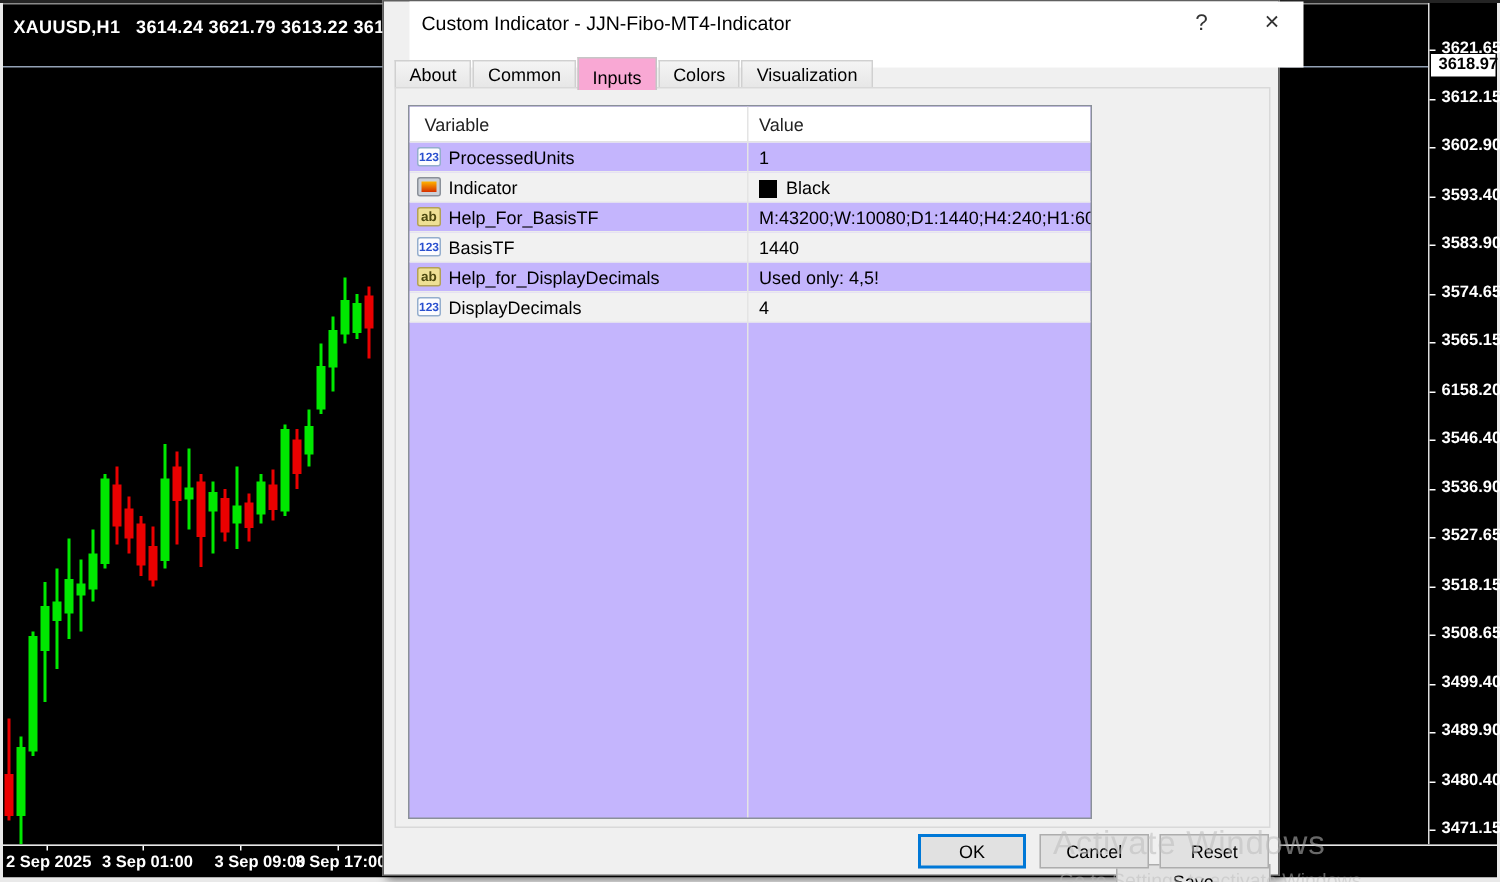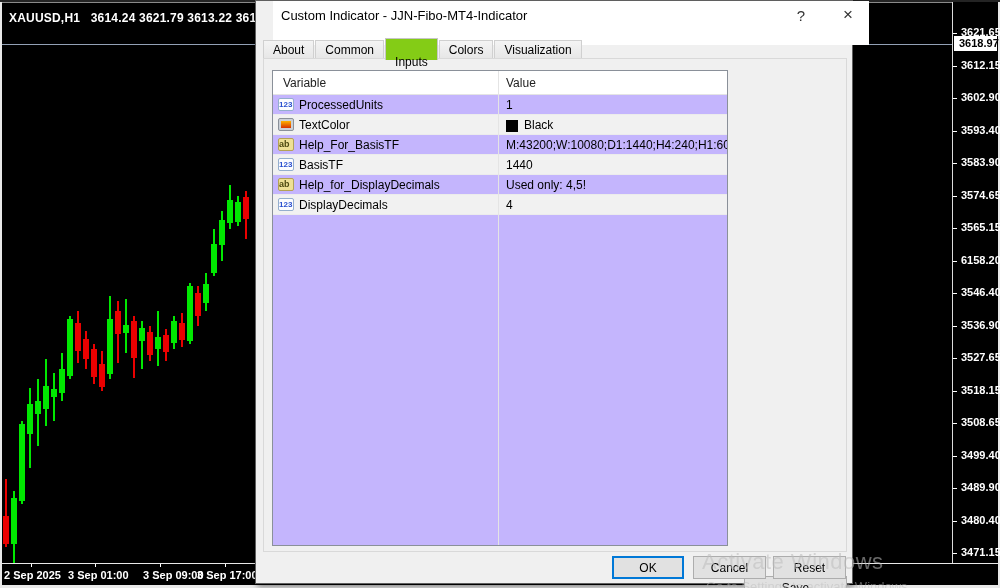--- a/index.html
+++ b/index.html
@@ -29,34 +29,34 @@
 
   
   #dialog { position:absolute; left:255px; top:0; width:598px; height:584px; background:#f0f0f0; border:1px solid #5f5f5f; box-shadow:2px 2px 6px rgba(0,0,0,.55); z-index:10; }
   #titlebar { position:absolute; left:17px; top:0; width:100%; height:44px; background:#fff; }
   #dlg-title { position:absolute; left:8px; top:7px; font-size:13px; color:#000; white-space:nowrap; }
   #help-btn { position:absolute; left:515px; top:4px; width:26px; height:22px; text-align:center; font-size:15px; color:#333; line-height:22px; cursor:default; }
   #close-btn { position:absolute; left:560px; top:3px; width:30px; height:23px; text-align:center; font-size:17px; color:#333; line-height:22px; cursor:default; }
 
   #tabbar { position:absolute; left:7px; top:38px; height:20px; display:flex; align-items:flex-end; }
   .tab { height:19px; padding:2px 9px 0 9px; font-size:12px; color:#000; background:linear-gradient(#f4f4f4,#e6e6e6); border:1px solid #d0d0d0; border-bottom:none; margin-right:1px; white-space:nowrap; }
-  .tab.active { height:22px; background:#84cc16; position:relative; top:1px; z-index:3; border-color:#c6c6c6; padding-top:16px; }
+  .tab.active { height:22px; background:#f9a8d4; position:relative; top:1px; z-index:3; border-color:#c6c6c6; padding-top:6px; }
 
   #tabpage { position:absolute; left:7px; top:57px; width:584px; height:494px; background:#f0f0f0; border:1px solid #d9d9d9; }
 
   #param-table { position:absolute; left:8px; top:11px; width:456px; height:476px; background:#c4b5fd; border:1px solid #8a9099; overflow:hidden; }
   #col-divider { position:absolute; left:225px; top:0; width:1px; height:100%; background:#e4e4e4; z-index:2; pointer-events:none; }
   #table-header { position:relative; height:24px; border-bottom:1px solid #e4e4e4; background:#fff; }
   .hdr-cell { position:absolute; top:5px; font-size:12px; color:#222; }
   #hdr-var { left:10px; } #hdr-val { left:233px; }
   .prow { position:relative; height:20px; font-size:12px; color:#000; border-bottom:1px solid #ececec; }
   .prow.shaded { background:#f1f1f1; }
   .prow .pname { position:absolute; left:26px; top:3px; white-space:nowrap; }
   .prow .pvalue { position:absolute; left:233px; top:3px; white-space:nowrap; }
-  .ic { position:absolute; left:5px; top:3px; width:16px; height:13px; border-radius:2px; font-weight:700; text-align:left; }
+  .ic { position:absolute; left:5px; top:3px; width:16px; height:13px; border-radius:2px; font-weight:700; text-align:center; }
   .ic-num { background:#fdfdff; border:1px solid #94aecd; color:#2a50cf; font-size:8px; line-height:11px; }
   .ic-text { background:#efe095; border:1px solid #b3a256; color:#4e4a10; font-size:9px; line-height:11px; }
   .ic-color { background:#ccd1d8; border:1px solid #8a9099; }
   .ic-color .swatch-inner { position:absolute; left:2px; top:2px; width:10px; height:7px; background:linear-gradient(#ffb400,#d63000); }
   .val-swatch { display:inline-block; width:12px; height:12px; margin:-2px 6px -2px 0; vertical-align:middle; }
 
   .btn { position:absolute; background:#e1e1e1; border:1px solid #adadad; font-size:12px; color:#000; font-family:"Liberation Sans",sans-serif; text-align:center; cursor:default; }
   #load-btn { left:480px; top:484px; width:103px; height:23px; }
   #save-btn { left:480px; top:517px; width:103px; height:23px; }
   #ok-btn { left:356px; top:555px; width:72px; height:23px; border:2px solid #0078d7; }
@@ -218,21 +218,21 @@
         <div id="table-rows">
             <div class="prow">
               <div class="ic ic-num">123</div>
               <div class="pname">ProcessedUnits</div>
               <div class="pvalue">1</div>
             </div>
             <div class="prow shaded">
               <div class="ic ic-color">
                 <div class="swatch-inner"></div>
               </div>
-              <div class="pname">TextColor</div>
+              <div class="pname">Indicator</div>
               <div class="pvalue"><span class="val-swatch" style="background: rgb(0, 0, 0);"></span><span>Black</span></div>
             </div>
             <div class="prow">
               <div class="ic ic-text">ab</div>
               <div class="pname">Help_For_BasisTF</div>
               <div class="pvalue">M:43200;W:10080;D1:1440;H4:240;H1:60</div>
             </div>
             <div class="prow shaded">
               <div class="ic ic-num">123</div>
               <div class="pname">BasisTF</div>

